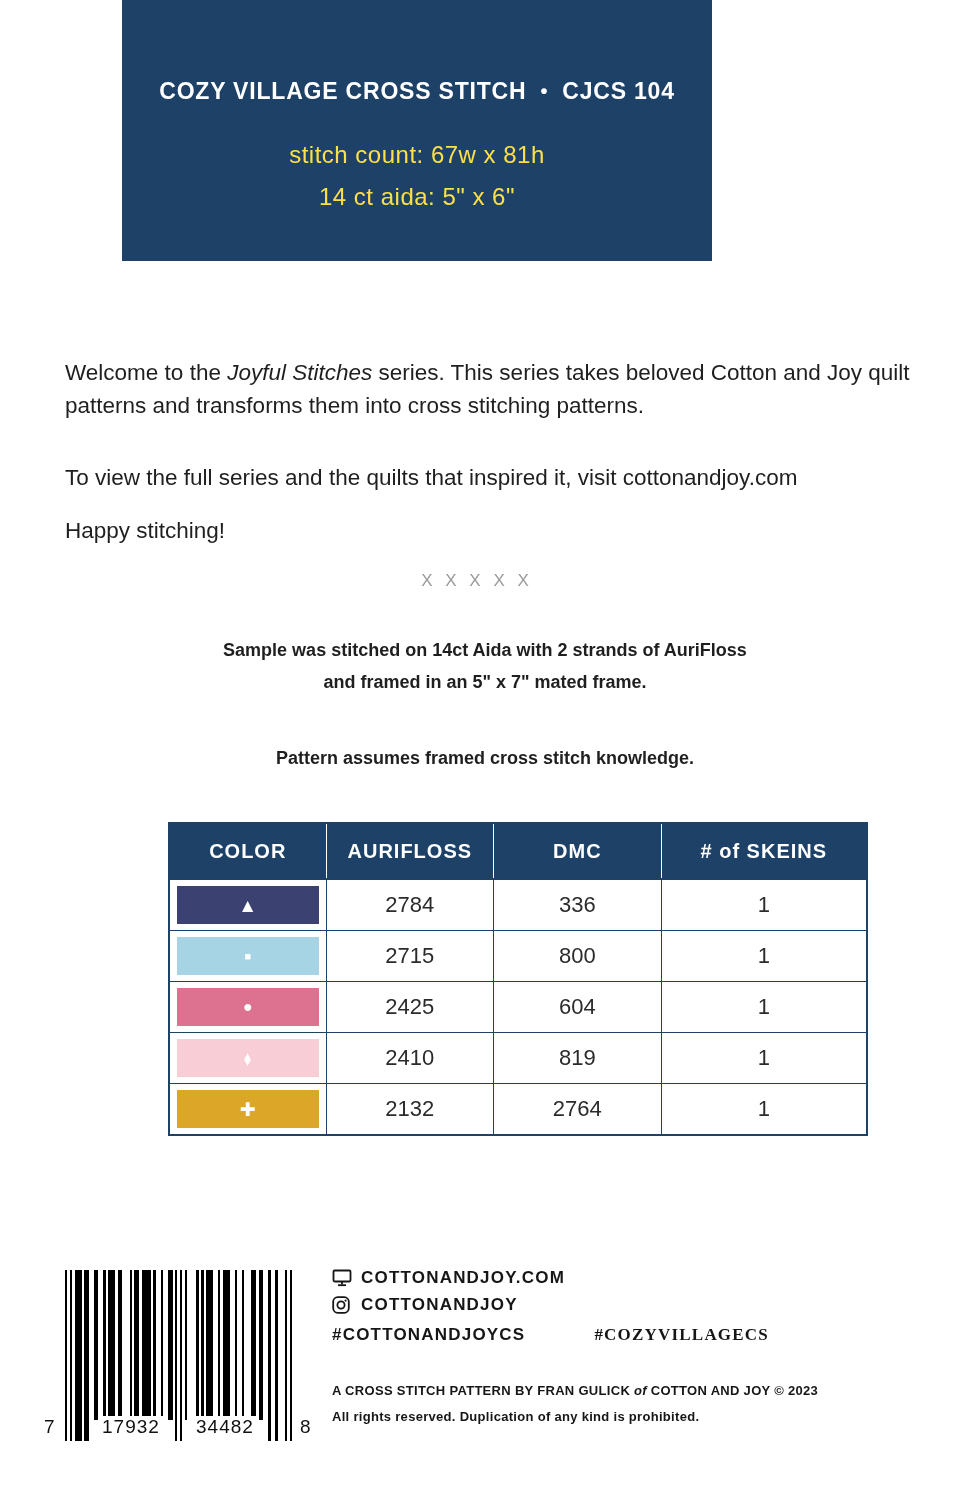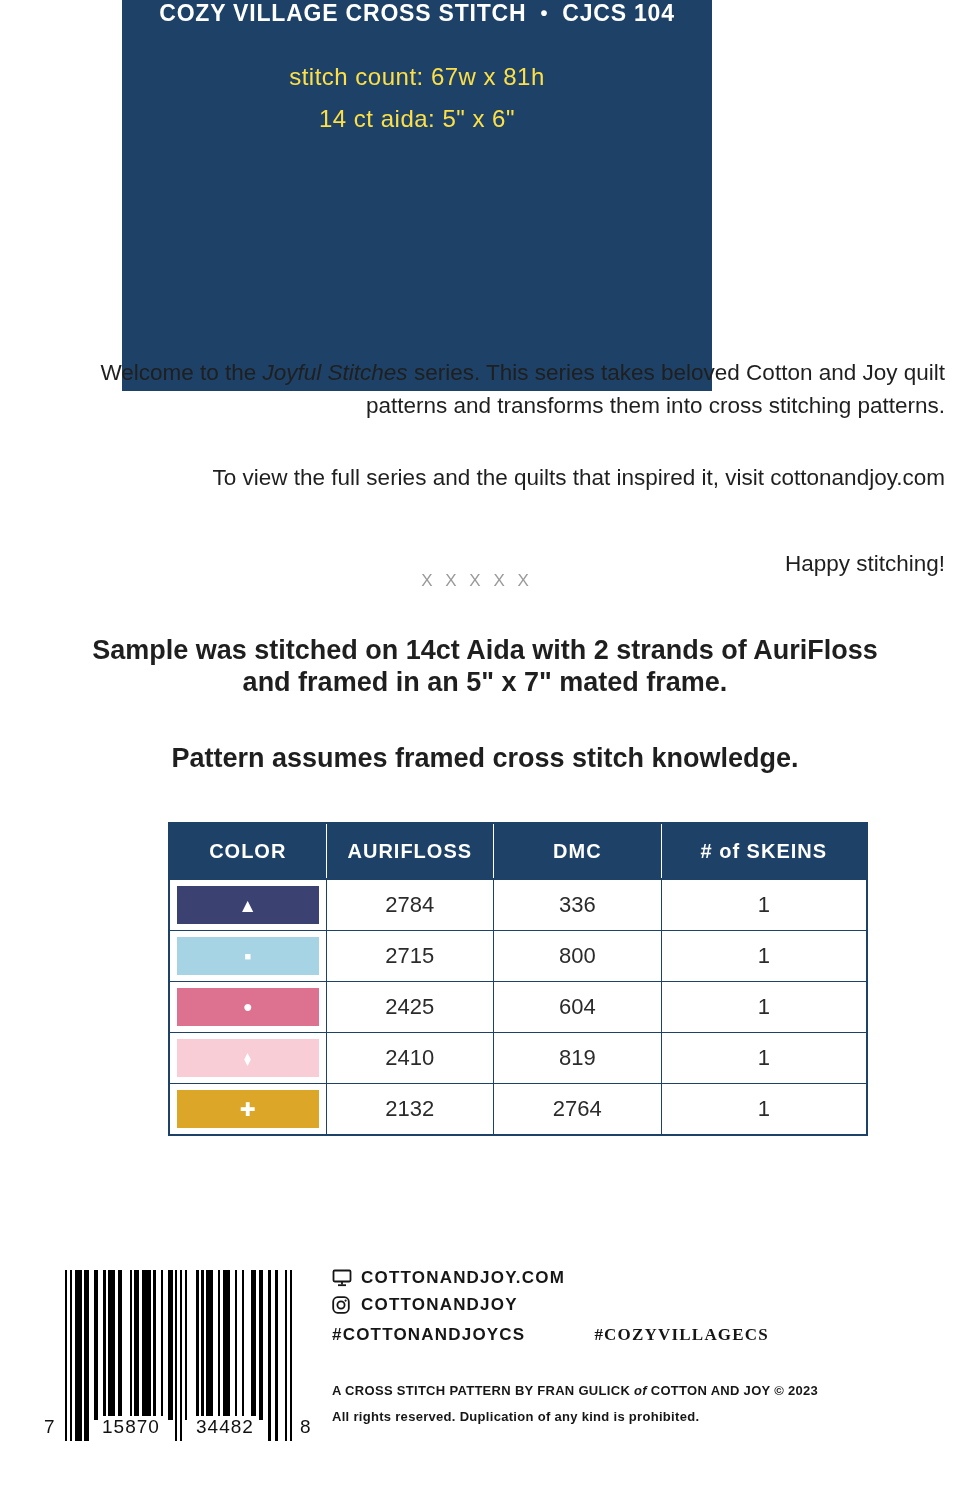--- a/index.html
+++ b/index.html
@@ -2,39 +2,39 @@
 <html><head>
 <meta charset="utf-8">
 <style>
   html,body{margin:0;padding:0;background:#fff;}
   .page{
     position:relative;width:970px;height:1500px;background:#ffffff;overflow:hidden;
     font-family:"Liberation Sans","DejaVu Sans",sans-serif;color:#1f1f1f;
   }
   
   .header-card{
-    position:absolute;left:122px;top:0;width:590px;height:391px;
-    background:var(--navy,#1d4167);text-align:center;box-sizing:border-box;
+    position:absolute;left:122px;top:0;width:590px;height:261px;
+    background:var(--navy,#1d4167);text-align:center;box-sizing:border-box;padding-top:78px;
   }
   .card-title{color:#fff;font-weight:700;font-size:23px;letter-spacing:.8px;white-space:nowrap;}
   .card-title .sep{display:inline-block;margin:0 14px;font-size:20px;vertical-align:1px;}
   .card-sub{color:#fde047;font-weight:300;font-size:24px;letter-spacing:.5px;}
   .card-sub.first{margin-top:36px;}
   .card-sub.second{margin-top:14px;}
   
-  .intro{position:absolute;left:65px;top:356px;width:880px;font-size:22.5px;font-weight:300;line-height:33px;text-align:right;}
+  .intro{position:absolute;left:65px;top:356px;width:880px;font-size:22.5px;font-weight:300;line-height:33px;}
   .intro p{margin:0;}
   .intro .p1{margin-bottom:39px;}
-  .intro .p2{margin-bottom:53px;}
+  .intro .p2{margin-bottom:20px;}
   .divider-x{
     position:absolute;left:0;top:571px;width:954px;text-align:center;
     color:var(--gray,#9a9a9a);font-size:17px;font-weight:400;letter-spacing:4px;
   }
   
-  .notes{position:absolute;left:0;top:634px;width:970px;text-align:center;font-weight:700;font-size:27px;line-height:32px;}
+  .notes{position:absolute;left:0;top:634px;width:970px;text-align:center;font-weight:700;font-size:18px;line-height:32px;}
   .notes p{margin:0;}
   .notes .knowledge{margin-top:44px;}
   
   .floss-table{
     position:absolute;left:168px;top:822px;width:700px;border-collapse:collapse;
     border:2.5px solid var(--navy,#1d4167);table-layout:fixed;
   }
   .floss-table col.c1{width:22.5%;} .floss-table col.c2{width:24%;}
   .floss-table col.c3{width:24%;}  .floss-table col.c4{width:29.5%;}
   .floss-table th{
@@ -257,21 +257,21 @@
         <div class="bc-mod tall"></div>
         <div class="bc-mod on tall"></div>
         <div class="bc-mod tall"></div>
         <div class="bc-mod tall"></div>
         <div class="bc-mod tall"></div>
         <div class="bc-mod on tall"></div>
         <div class="bc-mod tall"></div>
         <div class="bc-mod on tall"></div>
       </div>
     <span class="bc-num bc-left-outer">7</span>
-    <span class="bc-num bc-group-left">15870</span>
+    <span class="bc-num bc-group-left">17932</span>
     <span class="bc-num bc-group-right">34482</span>
     <span class="bc-num bc-right-outer">8</span>
   </div>
 
   <section class="contact">
     <div class="contact-line">
       <span class="ic">
         <svg width="20" height="18" viewBox="0 0 20 18">
             <rect class="st" x="1.5" y="1.5" width="17" height="11" rx="1.2"></rect>
             <line class="st" x1="10" y1="12.5" x2="10" y2="15.5"></line>

